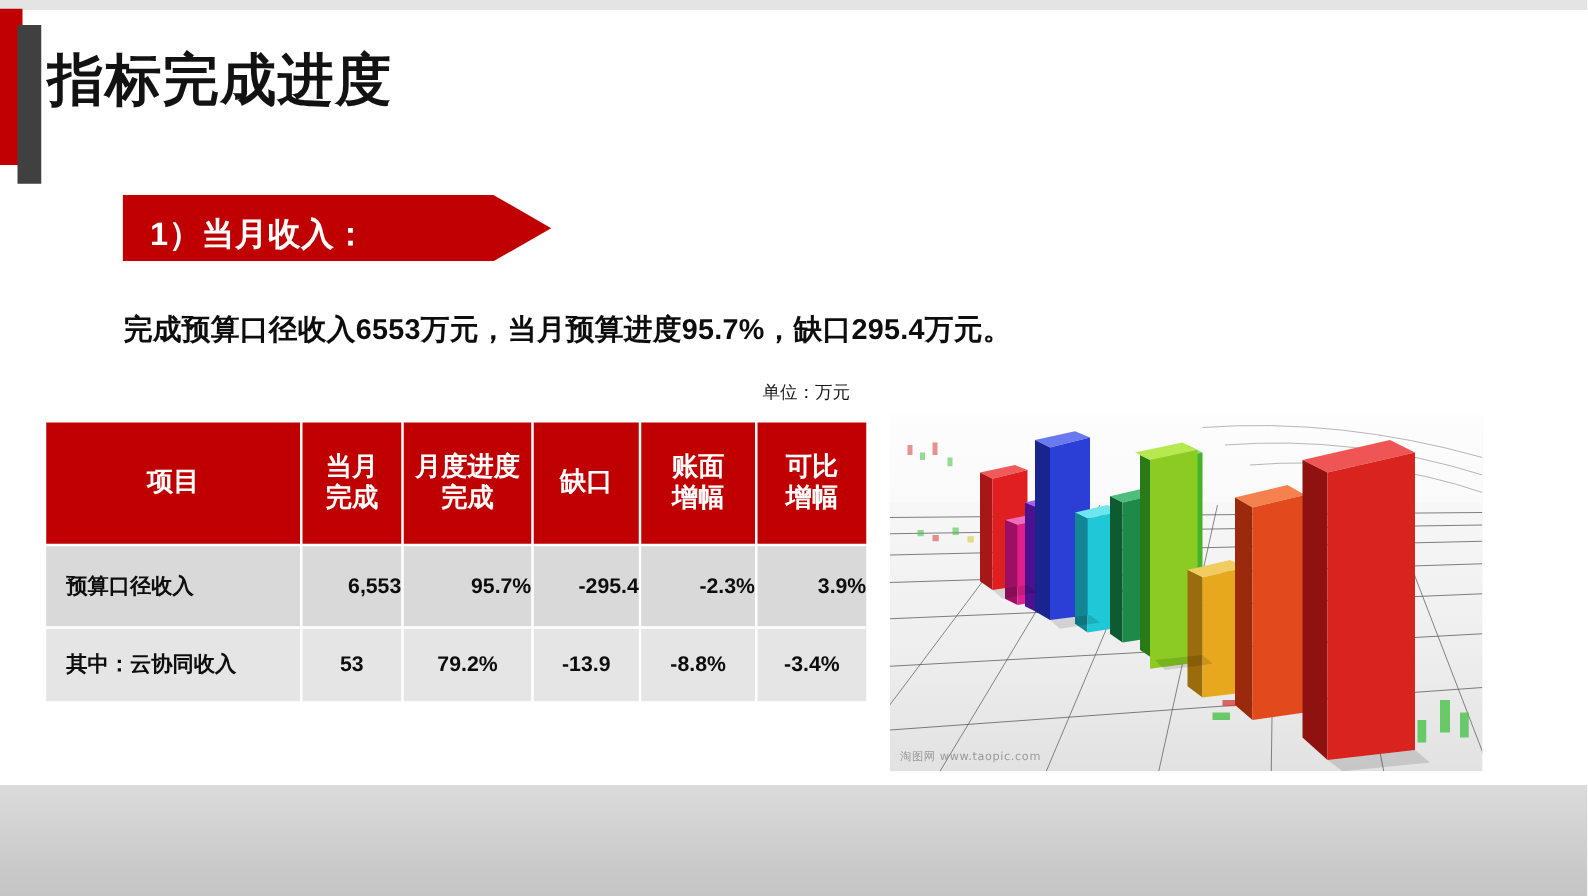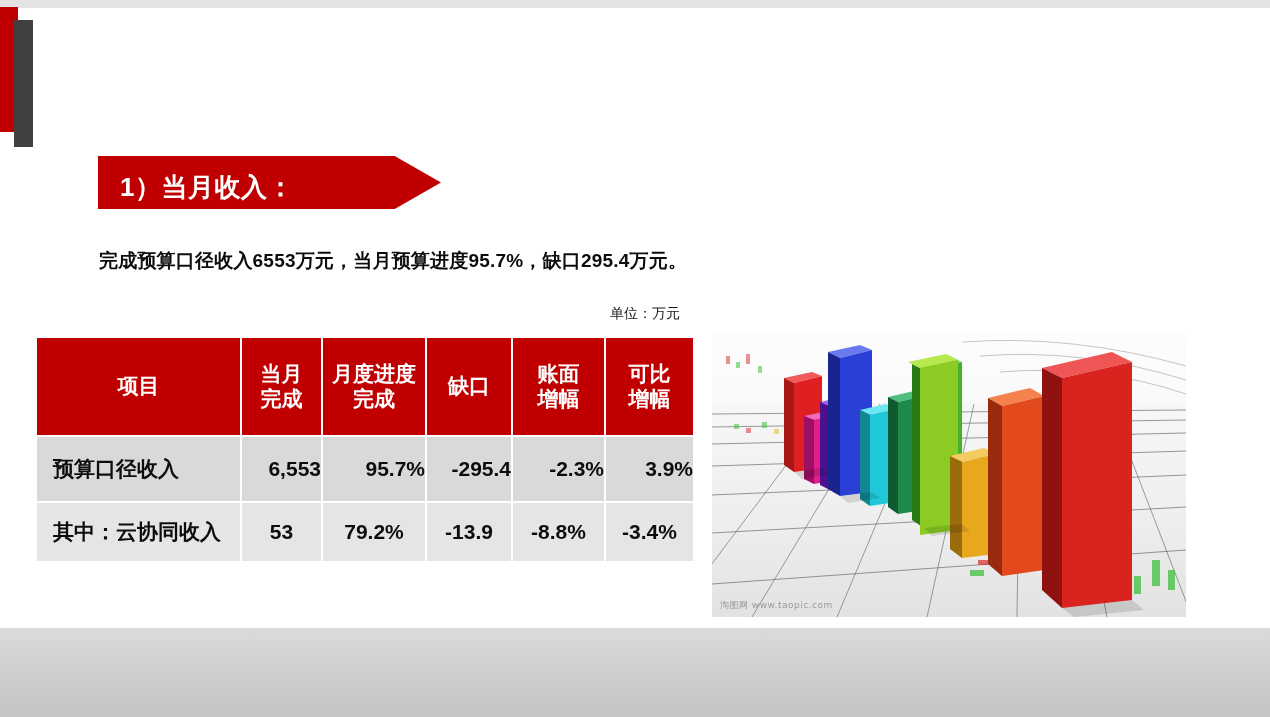--- a/index.html
+++ b/index.html
@@ -84,21 +84,21 @@
     font-weight: bold;
     color: #ffffff;
     white-space: nowrap;
     letter-spacing: 0.5px;
   }
 
   
   .summary {
     position: absolute;
     left: 99px; top: 248px;
-    font-size: 19px;
+    font-size: 23px;
     font-weight: bold;
     color: #0d0d0d;
     white-space: nowrap;
     letter-spacing: 0.2px;
   }
 
   
   .unit-label {
     position: absolute;
     left: 610px; top: 305px;
@@ -125,21 +125,21 @@
   .data-table thead th {
     background: #c00000;
     color: #ffffff;
     font-size: 21px;
     font-weight: bold;
     height: 97px;
     line-height: 1.15;
   }
   .th-multi { display: block; }
   .data-table tbody td {
-    font-size: 21px;
+    font-size: 17px;
     font-weight: bold;
     color: #0d0d0d;
   }
   .row-a td { background: #d9d9d9; text-align: right; }
   .row-b td { background: #e5e5e5; }
   .row-h1 td { height: 64px; }
   .row-h2 td { height: 58px; }
   .row-h3 td { height: 55px; }
   .cell-label {
     text-align: left !important;
@@ -170,20 +170,21 @@
 <body>
 
 <div id="slide">
 
   <div class="top-strip"></div>
   <div class="bottom-band"></div>
 
   <div class="accent-red"></div>
   <div class="accent-gray"></div>
 
+  <div class="slide-title">指标完成进度</div>
 
   <div class="banner-wrap">
     <div class="banner-shape"></div>
     <div class="banner-text">1）当月收入：</div>
   </div>
 
   <div class="summary">完成预算口径收入6553万元，当月预算进度95.7%，缺口295.4万元。</div>
 
   <div class="unit-label">单位：万元</div>
 

